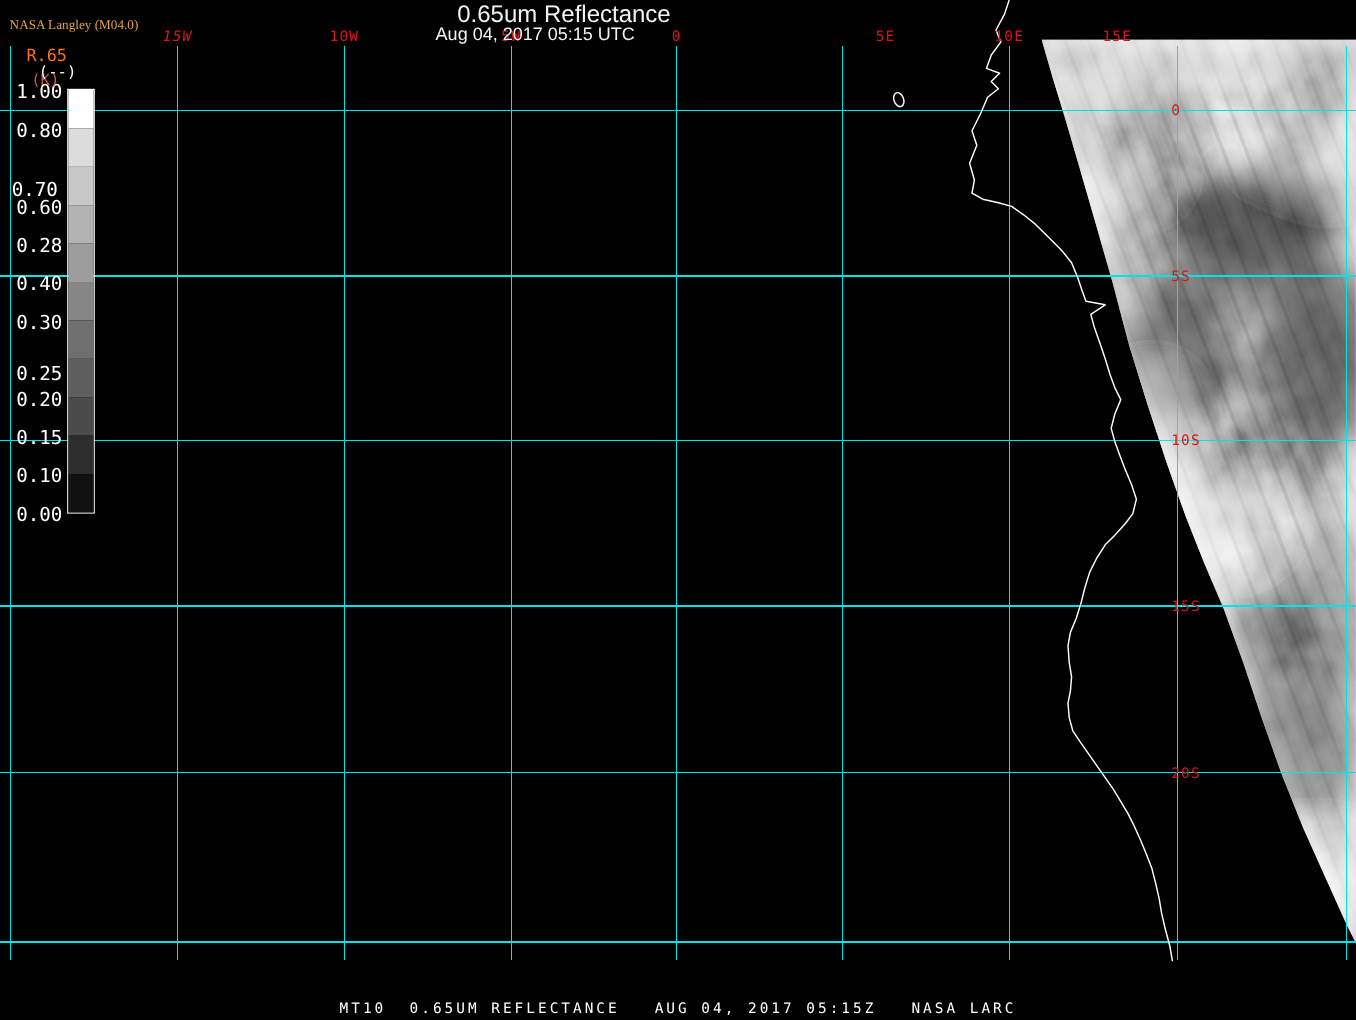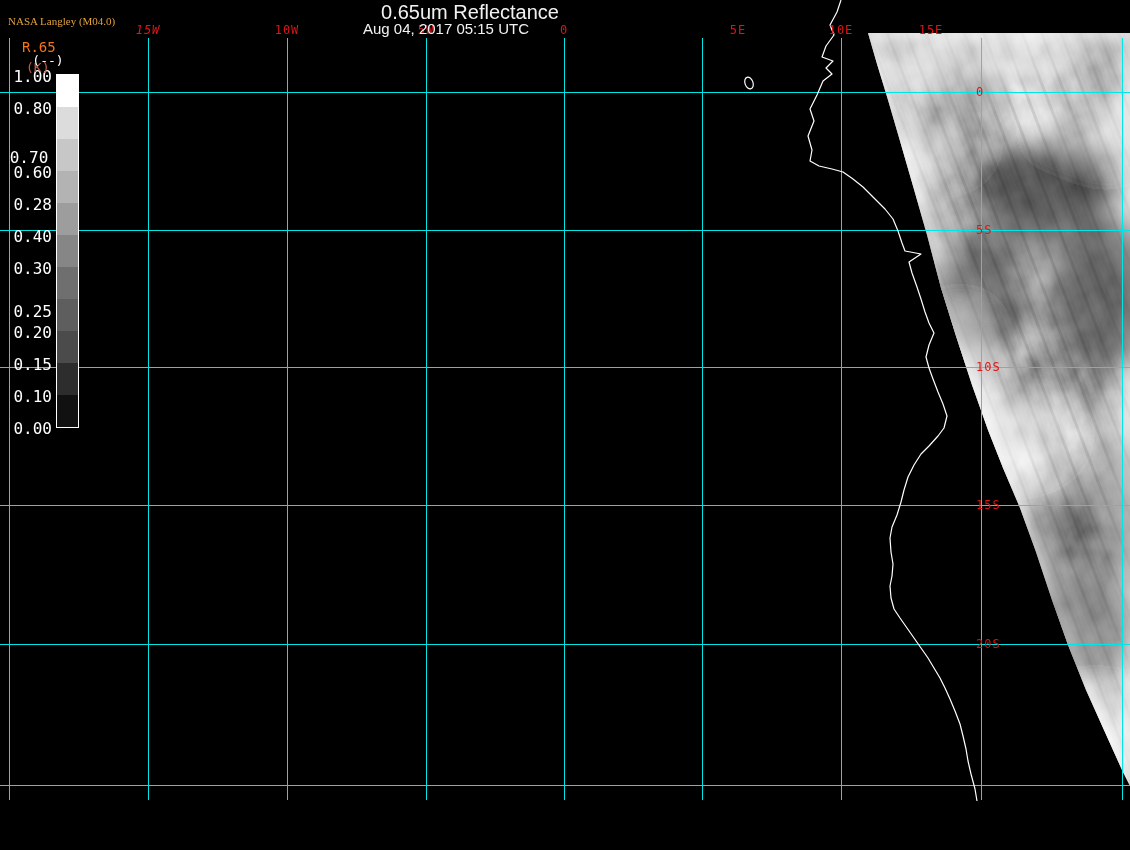--- a/index.html
+++ b/index.html
@@ -155,13 +155,14 @@
       <div class="hud lon-label" style="left: 931px;">15E</div>
     </div>
   <div id="lat-labels">
       <div class="hud lat-label" style="top: 85px; left: 976px;">0</div>
       <div class="hud lat-label" style="top: 223px; left: 976px;">5S</div>
       <div class="hud lat-label" style="top: 360px; left: 976px;">10S</div>
       <div class="hud lat-label" style="top: 498px; left: 976px;">15S</div>
       <div class="hud lat-label" style="top: 637px; left: 976px;">20S</div>
     </div>
 
+  <div class="hud footer">MT10  0.65UM REFLECTANCE   AUG 04, 2017 05:15Z   NASA LARC</div>
 </div>
 
 </body></html>

